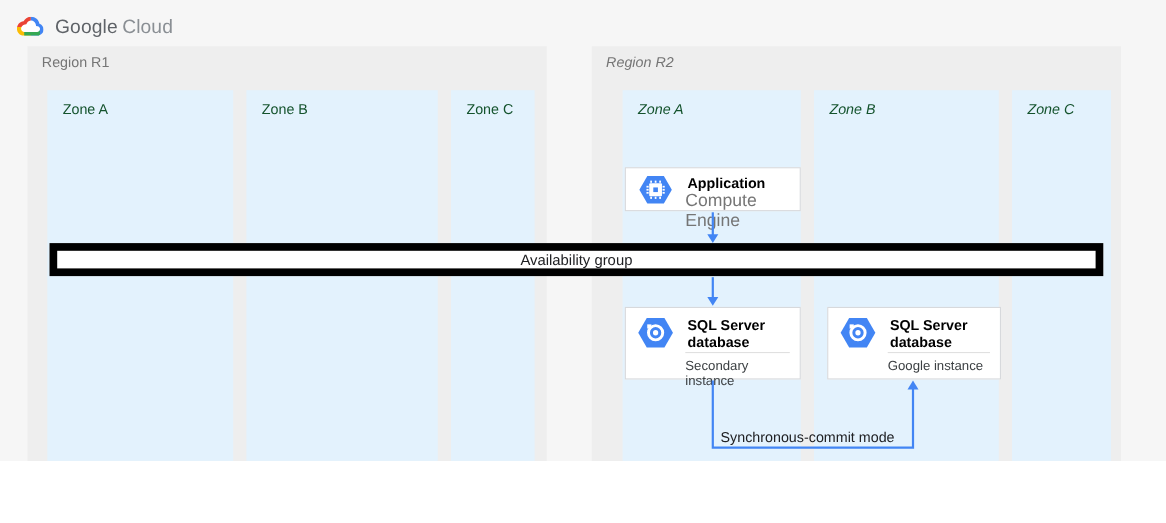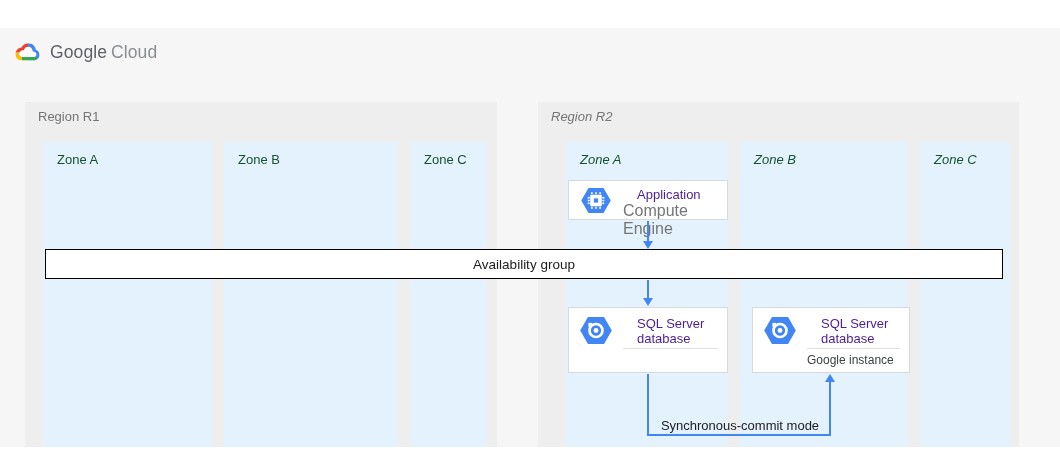--- a/index.html
+++ b/index.html
@@ -6,33 +6,32 @@
   body{
     font-family:"Liberation Sans","DejaVu Sans",sans-serif;
     background:#ffffff;
     -webkit-font-smoothing:antialiased;
   }
   .canvas{
     position:relative;
     width:1060px;height:419px;
     background:#f6f6f6;
     overflow:hidden;
-    margin-top:28px;
   }
   
   .brand{
     position:absolute;left:14px;top:13px;
     display:flex;align-items:center;gap:9px;
   }
   .brand-text{font-size:17.5px;letter-spacing:.1px;}
   .brand-text .g{color:#5f6368;font-weight:500;}
   .brand-text .c{color:#8a8f94;font-weight:400;margin-left:4px;}
   
   .region{
-    position:absolute;top:74px;height:392px;
+    position:absolute;top:42px;height:392px;
     background:#eeeeee;
   }
   .region-r1{left:25px;width:472px;}
   .region-r2{left:538px;width:481px;font-style:italic;}
   .region-label{
     position:absolute;left:13px;top:7px;
     font-size:13px;color:#757575;
   }
   .zone{
     position:absolute;top:40px;height:337px;
@@ -58,48 +57,48 @@
     box-sizing:border-box;
   }
   .card-app{left:568px;top:152px;width:160px;height:40px;}
   .card-sql1{left:568px;top:279px;width:160px;height:66px;}
   .card-sql2{left:752px;top:279px;width:158px;height:66px;}
   .hex-icon{position:absolute;}
   .card-app .hex-icon{left:11px;top:5px;}
   .card-sql1 .hex-icon{left:10px;top:7px;}
   .card-sql2 .hex-icon{left:10px;top:7px;}
   .card-title{
-    position:absolute;left:68px;top:6px;
-    font-size:13px;line-height:15px;color:#4c1d95;font-weight:400;
+    position:absolute;left:56px;top:6px;
+    font-size:13px;line-height:15px;color:#000000;font-weight:700;
   }
   .card-sub{
     position:absolute;left:54px;top:21px;
     font-size:16px;color:#757575;
   }
   .sql-title{top:8px;width:102px;}
   .card-divider{
     position:absolute;left:54px;right:9px;top:40px;
     border-top:1px solid #e0e0e0;
   }
   .card-instance{
     position:absolute;left:54px;top:45px;
     font-size:12px;color:#3c4043;
   }
   
   .avail-bar{
     position:absolute;left:45px;top:221px;width:958px;height:30px;
-    background:#ffffff;border:1px solid #000000;box-sizing:border-box;
+    background:#ffffff;border:7px solid #000000;box-sizing:border-box;
     display:flex;align-items:center;justify-content:center;
     font-size:13.5px;color:#202124;
   }
   
   .connectors{position:absolute;left:0;top:0;width:1060px;height:475px;pointer-events:none;}
   .sync-label{
     position:absolute;left:655px;top:390px;width:170px;
-    text-align:center;font-size:13px;color:#202124;
+    text-align:left;font-size:13px;color:#202124;
   }
 </style>
 </head>
 <body>
 
 <div class="canvas">
 
   <div class="brand">
     <svg width="27" height="22" viewBox="0 0 24 20">
       <defs>
@@ -174,20 +173,21 @@
 
   <div class="card card-sql1">
     <svg class="hex-icon" width="34" height="31" viewBox="0 0 24 22">
       <path d="M6.3,1.5 H17.7 L23.2,11 L17.7,20.5 H6.3 L0.8,11 Z" fill="#4285f4"></path>
       <circle cx="12" cy="11" r="4.6" fill="none" stroke="#ffffff" stroke-width="1.9"></circle>
       <circle cx="12" cy="11" r="1.7" fill="#ffffff"></circle>
       <rect x="6.6" y="5.6" width="2.7" height="2.7" fill="#ffffff"></rect>
     </svg>
     <div class="card-title sql-title">SQL Server database</div>
     <div class="card-divider"></div>
+    <div class="card-instance">Secondary instance</div>
   </div>
 
   <div class="card card-sql2">
     <svg class="hex-icon" width="34" height="31" viewBox="0 0 24 22">
       <path d="M6.3,1.5 H17.7 L23.2,11 L17.7,20.5 H6.3 L0.8,11 Z" fill="#4285f4"></path>
       <circle cx="12" cy="11" r="4.6" fill="none" stroke="#ffffff" stroke-width="1.9"></circle>
       <circle cx="12" cy="11" r="1.7" fill="#ffffff"></circle>
       <rect x="6.6" y="5.6" width="2.7" height="2.7" fill="#ffffff"></rect>
     </svg>
     <div class="card-title sql-title">SQL Server database</div>

